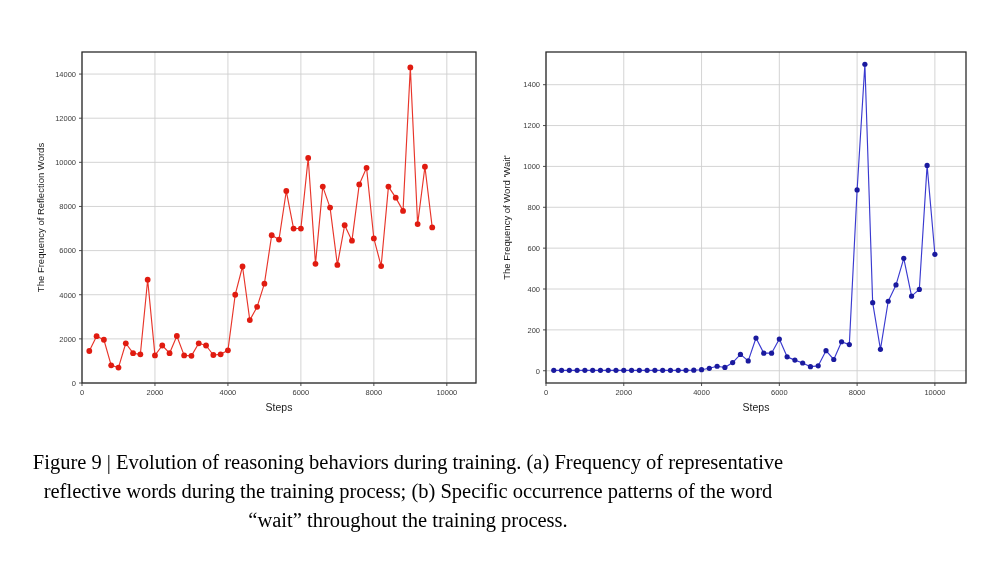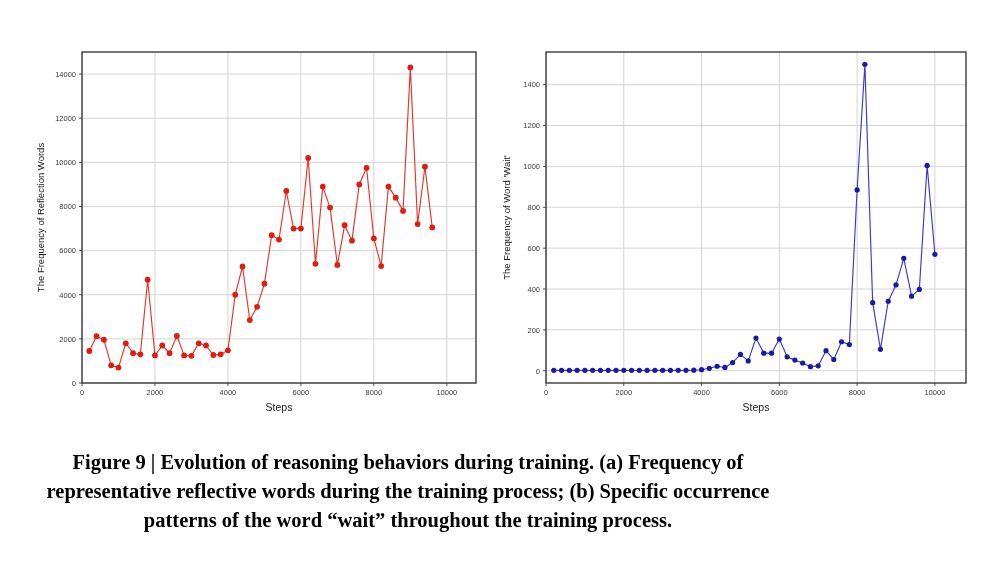--- a/index.html
+++ b/index.html
@@ -34,21 +34,20 @@
     left: 0;
     top: 440px;
     width: 816px;
     text-align: center;
     font-family: "Liberation Serif", serif;
     font-size: 20.5px;
     line-height: 1.42;
     color: #000000;
     padding: 8px 18px 0 18px;
     box-sizing: border-box;
-    font-weight: bold;
   }
   text { font-family: "Liberation Sans", sans-serif; }
   .tick-label { font-size: 7.5px; fill: #3a3a3a; }
   .axis-title { font-size: 10.5px; fill: #1a1a1a; }
   .ylabel { font-size: 9.5px; fill: #1a1a1a; }
 </style>
 </head>
 <body>
 
 <div class="figure-wrap">

